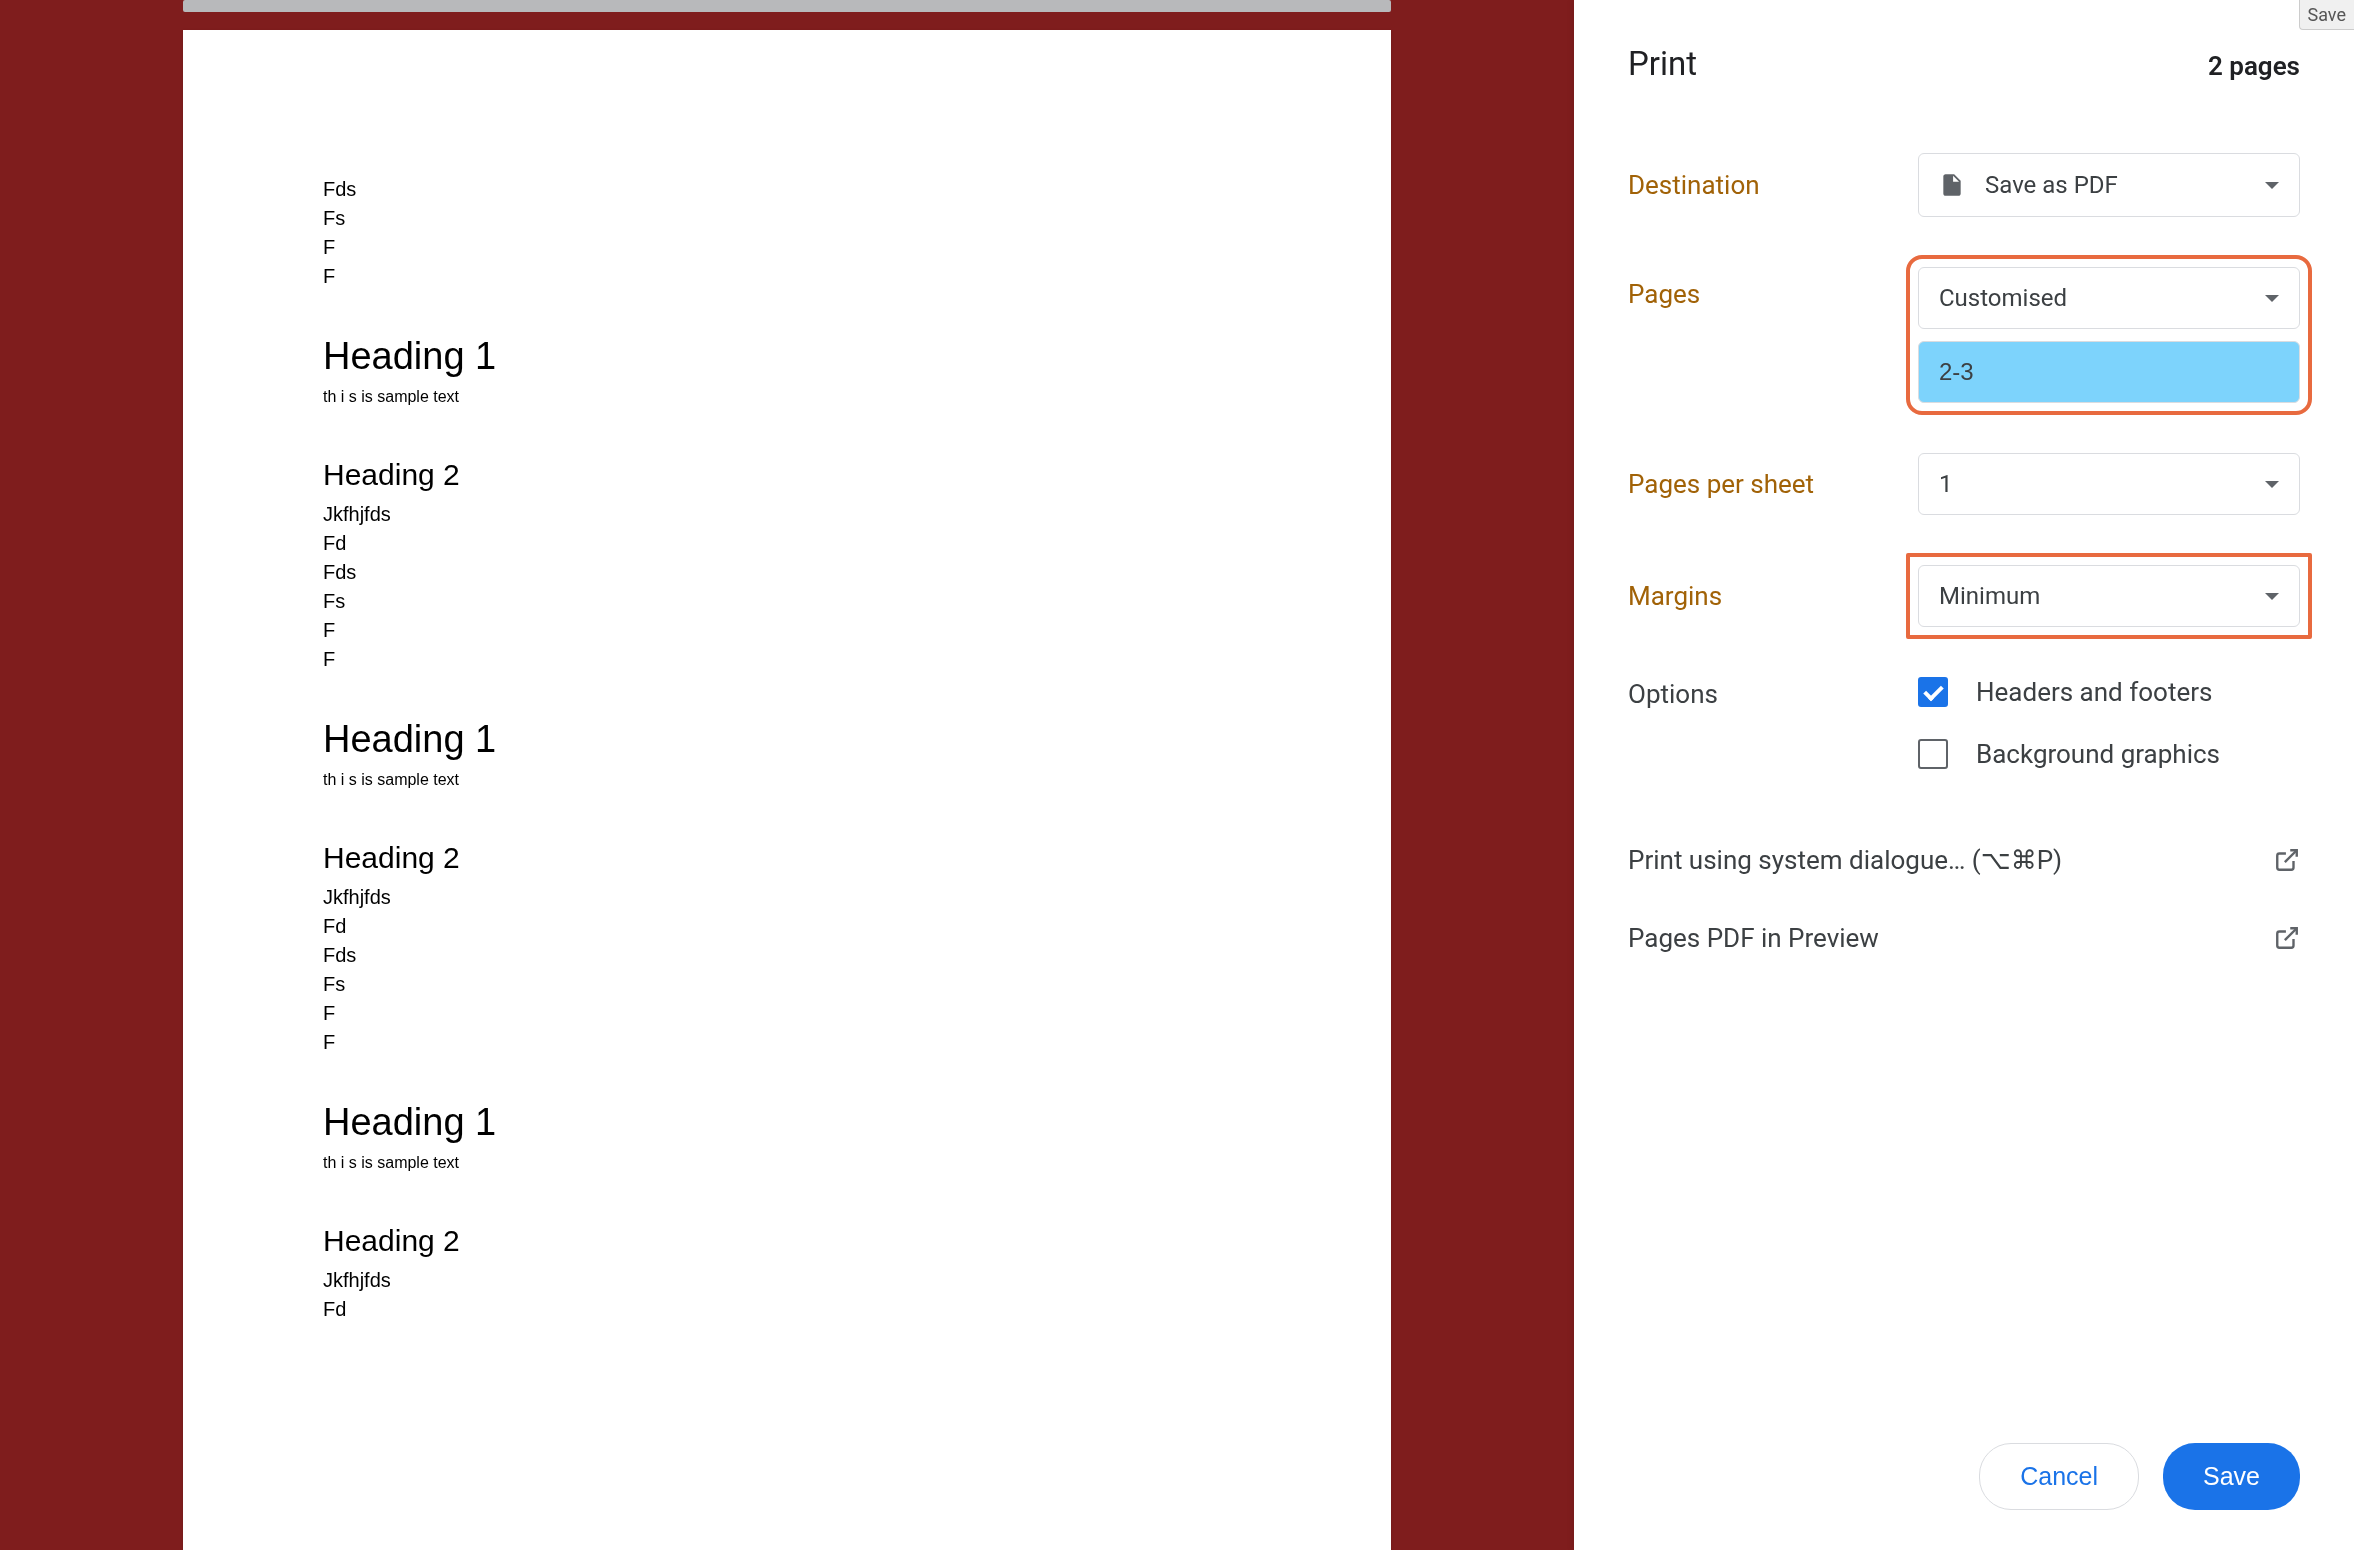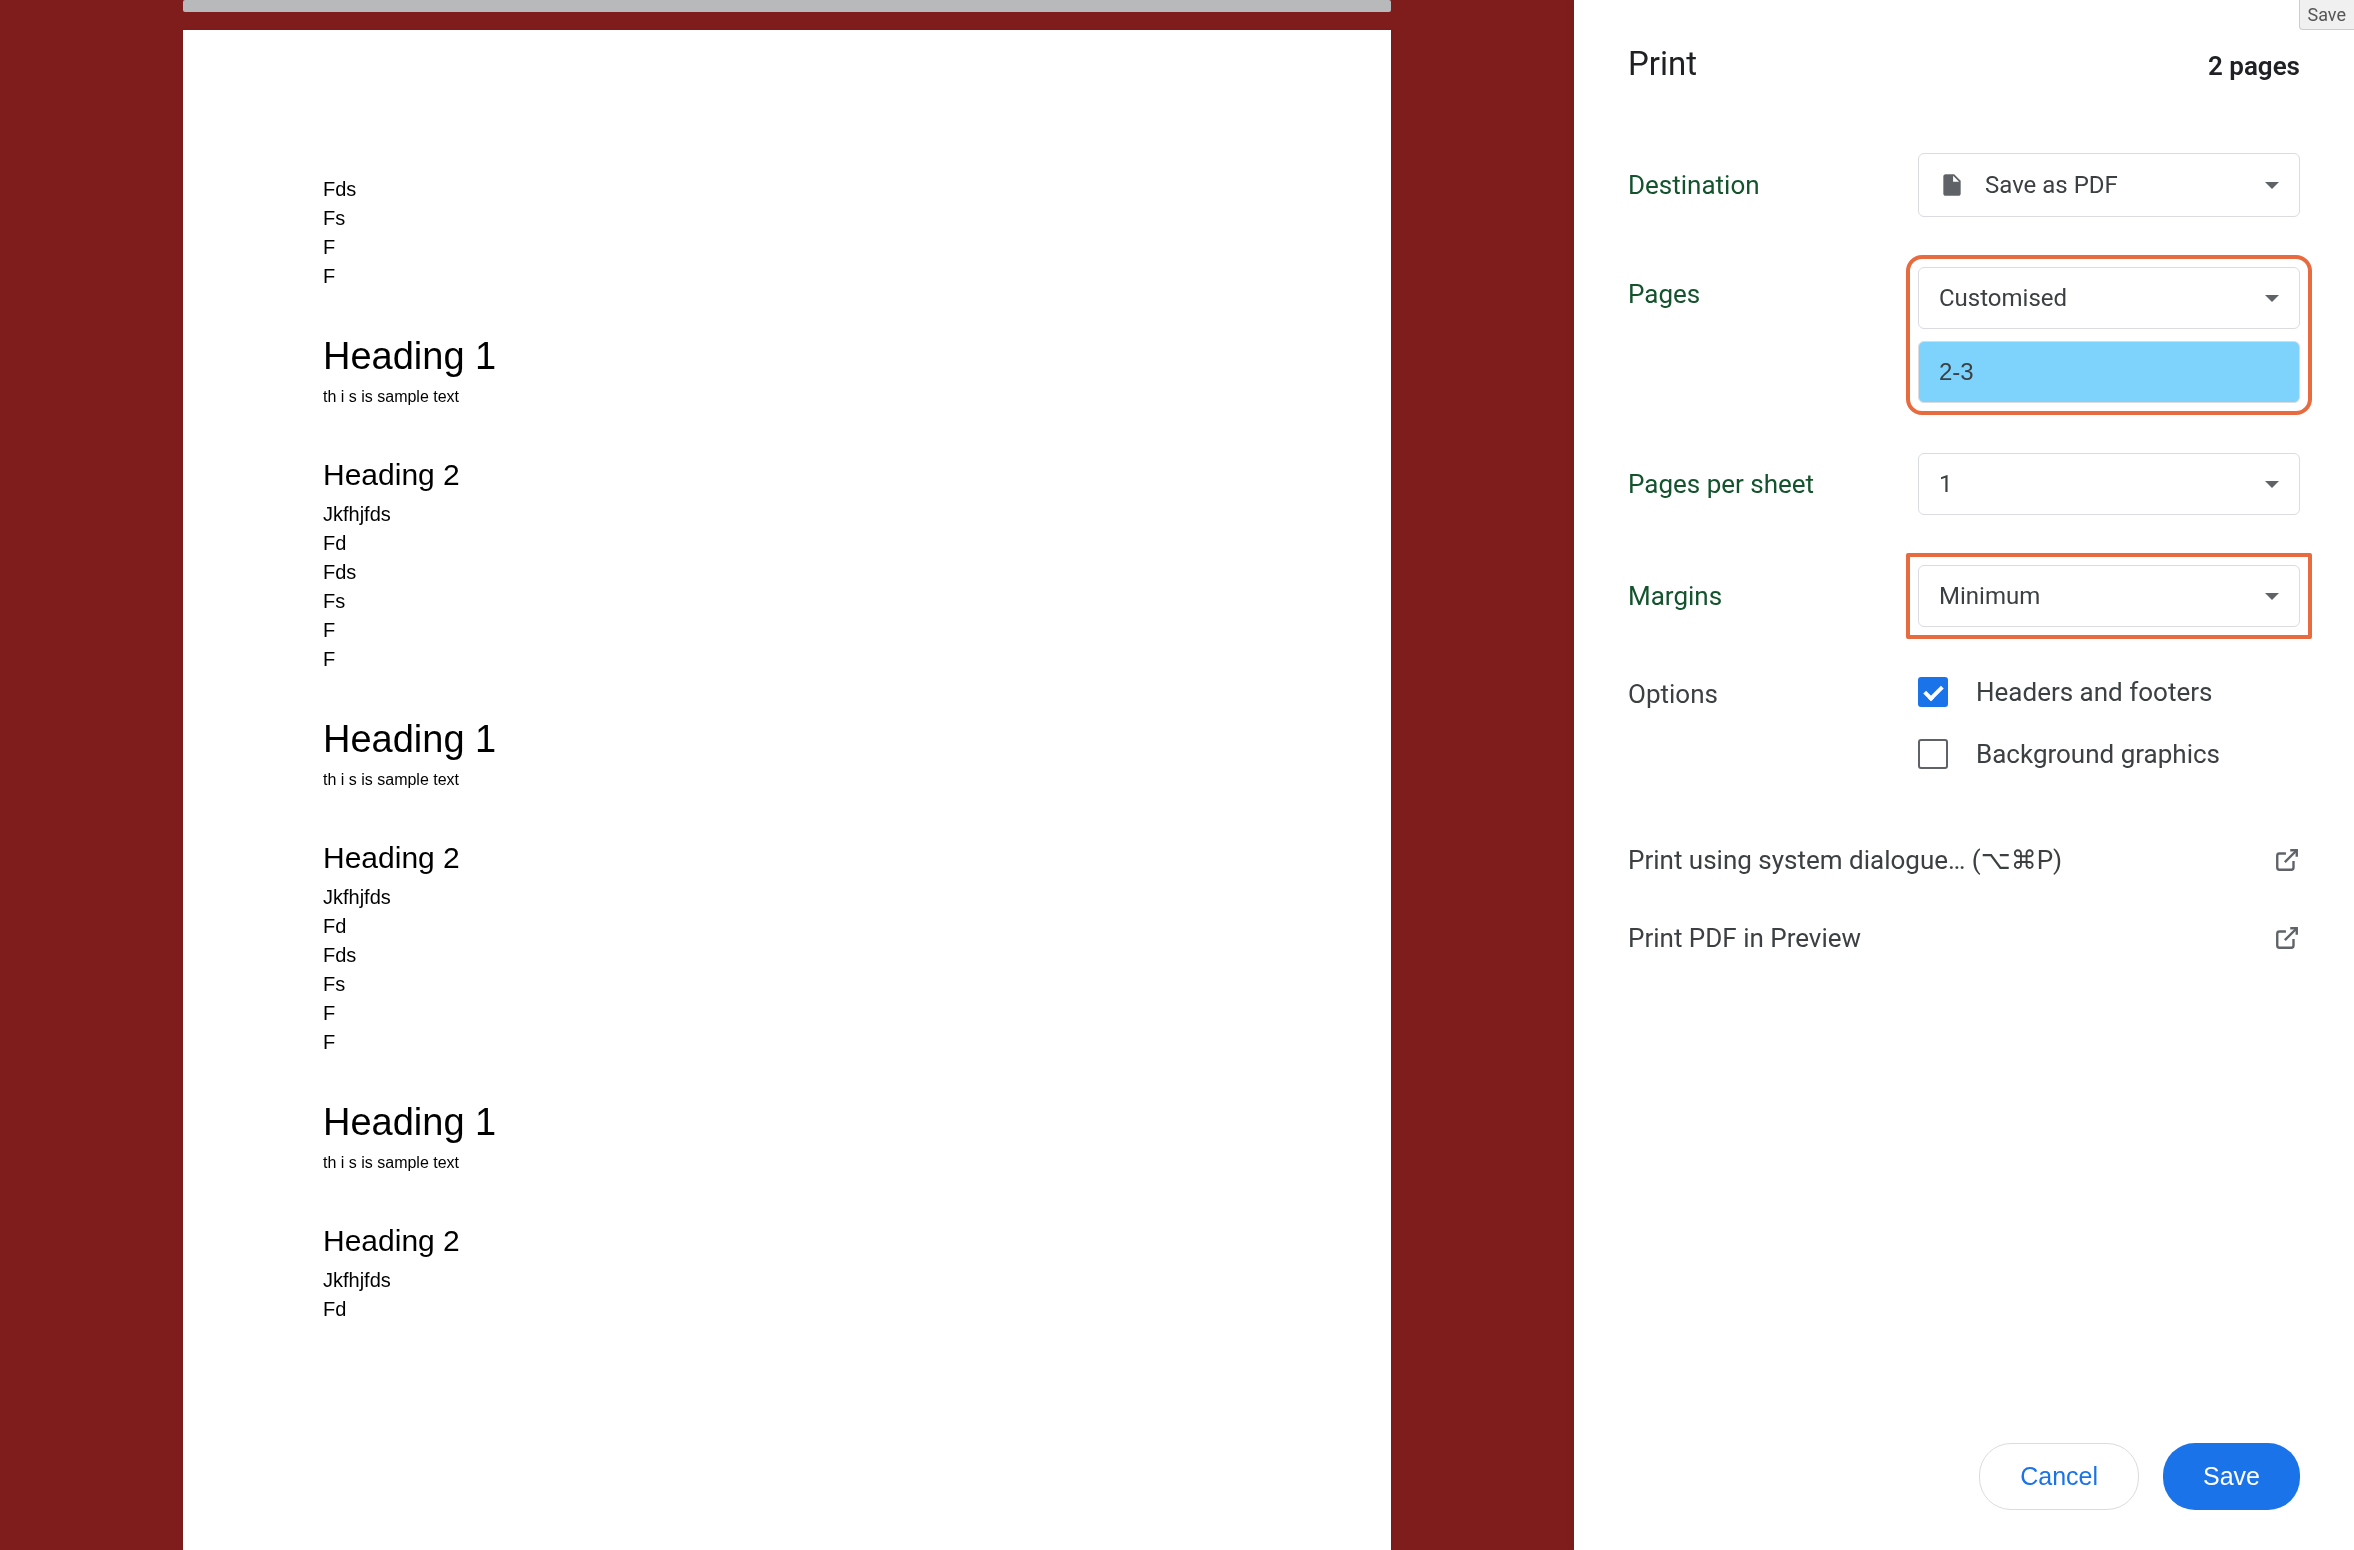--- a/index.html
+++ b/index.html
@@ -94,21 +94,21 @@
       color: #202124;
     }
     .setting-row {
       display: flex;
       align-items: center;
       margin-bottom: 38px;
     }
     .setting-label {
       width: 290px;
       font-size: 26px;
-      color: #14532d;
+      color: #a16207;
     }
     .setting-control {
       flex: 1;
     }
     .dropdown {
       width: 100%;
       border: 1px solid #dadce0;
       border-radius: 6px;
       padding: 16px 20px;
       font-size: 24px;
@@ -390,21 +390,21 @@
 
       <div class="link-row">
         <span>Print using system dialogue… (⌥⌘P)</span>
         <svg class="open-icon" viewBox="0 0 24 24" fill="none" stroke="#5f6368" stroke-width="2.2">
             <path d="M18 13v6a2 2 0 0 1-2 2H5a2 2 0 0 1-2-2V8a2 2 0 0 1 2-2h6"></path>
             <polyline points="15 3 21 3 21 9"></polyline>
             <line x1="10" y1="14" x2="21" y2="3"></line>
           </svg>
       </div>
       <div class="link-row">
-        <span>Print PDF in Preview</span>
+        <span>Pages PDF in Preview</span>
         <svg class="open-icon" viewBox="0 0 24 24" fill="none" stroke="#5f6368" stroke-width="2.2">
             <path d="M18 13v6a2 2 0 0 1-2 2H5a2 2 0 0 1-2-2V8a2 2 0 0 1 2-2h6"></path>
             <polyline points="15 3 21 3 21 9"></polyline>
             <line x1="10" y1="14" x2="21" y2="3"></line>
           </svg>
       </div>
     </div>
 
     <div class="footer">
       <button class="btn btn-cancel">Cancel</button>

